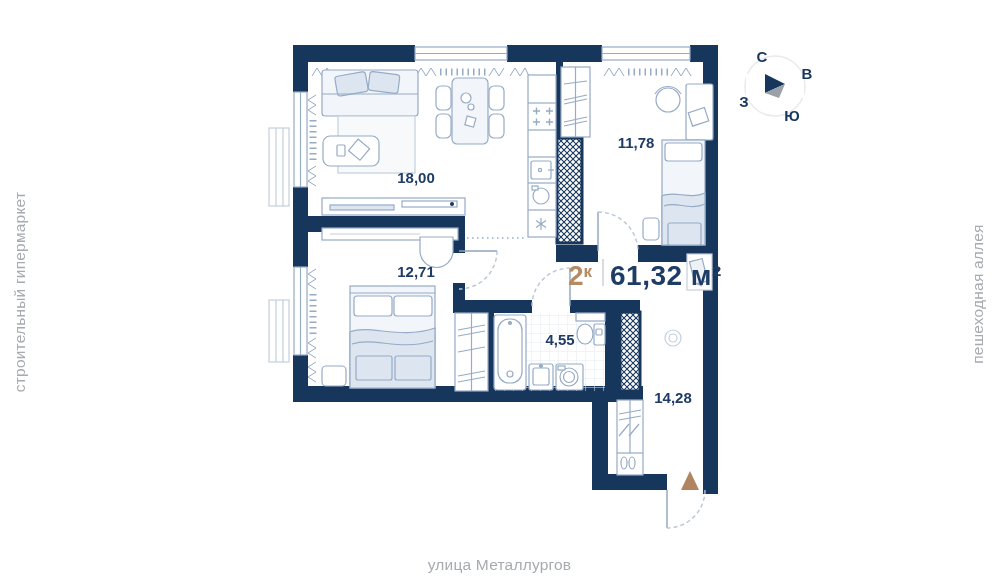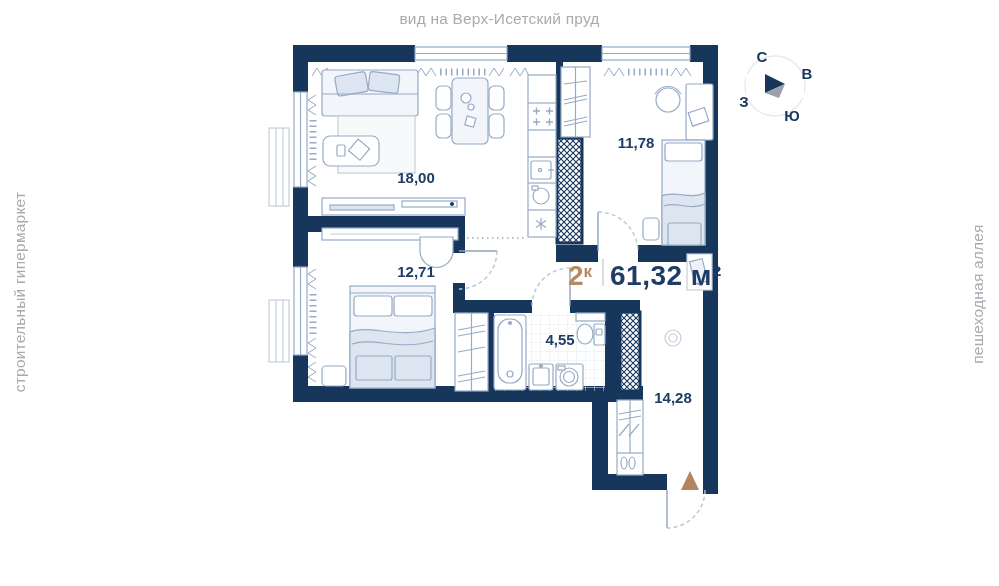--- a/index.html
+++ b/index.html
@@ -15,21 +15,21 @@
   .apt-num{font:700 28px "Liberation Sans",sans-serif;fill:#b68a63;}
   .apt-suffix{font:700 17px "Liberation Sans",sans-serif;fill:#b68a63;}
   .apt-area{font:700 28px "Liberation Sans",sans-serif;fill:#1e3c66;letter-spacing:.5px;}
   .compass-letter{font:600 15px "Liberation Sans",sans-serif;fill:#17365c;}
 </style>
 </head>
 <body>
 
 <div class="canvas">
 
-  <div class="ctx-label ctx-top">вид на Верх-Исетский пруд</div>
+  <div class="ctx-label ctx-bottom">улица Металлургов</div>
   <div class="ctx-label ctx-left">строительный гипермаркет</div>
   <div class="ctx-label ctx-right">пешеходная аллея</div>
 
   <svg width="999" height="586" viewBox="0 0 999 586">
     <defs>
       <pattern id="hatch" width="6" height="6" patternUnits="userSpaceOnUse">
         <rect width="6" height="6" fill="#ffffff"></rect>
         <path d="M0 0L6 6 M6 0L0 6" stroke="#17365c" stroke-width="1.1"></path>
       </pattern>
       <pattern id="tile" width="9" height="9" patternUnits="userSpaceOnUse">

